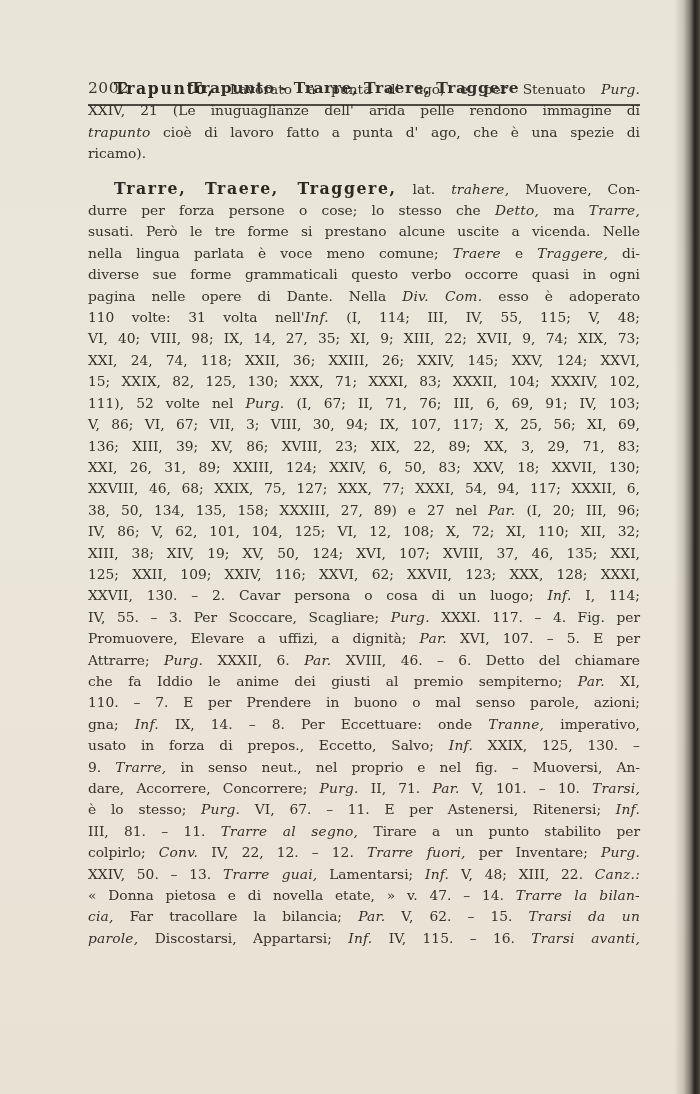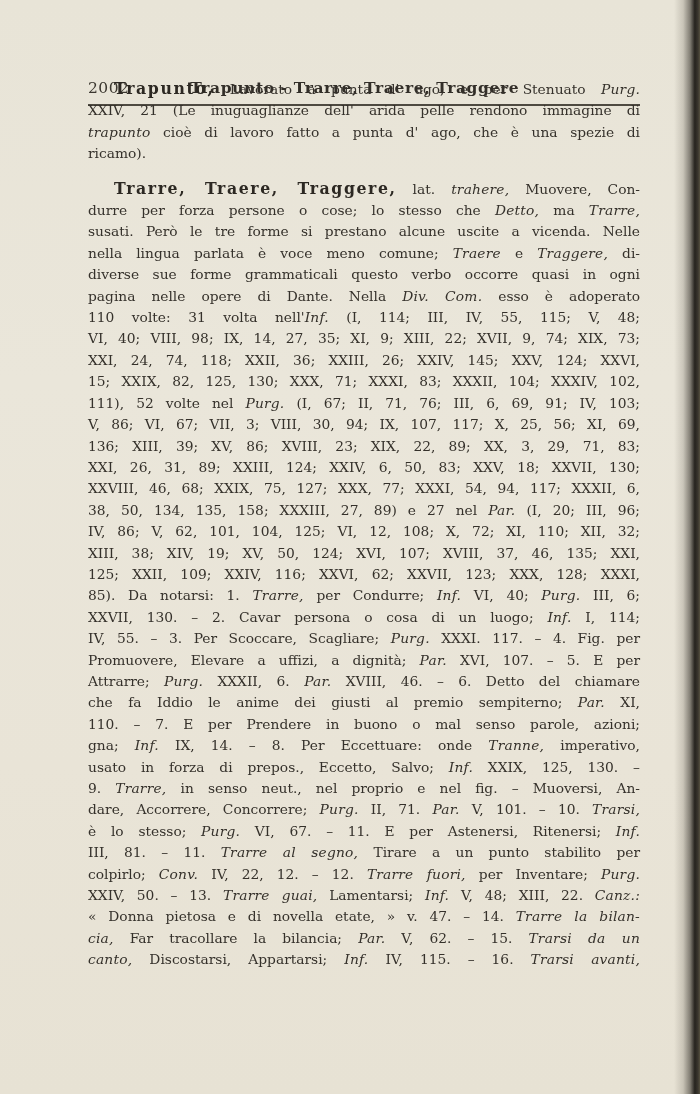--- a/index.html
+++ b/index.html
@@ -88,36 +88,35 @@
         <div class="line">15; XXIX, 82, 125, 130; XXX, 71; XXXI, 83; XXXII, 104; XXXIV, 102,</div>
         <div class="line">111), 52 volte nel <i>Purg.</i> (I, 67; II, 71, 76; III, 6, 69, 91; IV, 103;</div>
         <div class="line">V, 86; VI, 67; VII, 3; VIII, 30, 94; IX, 107, 117; X, 25, 56; XI, 69,</div>
         <div class="line">136; XIII, 39; XV, 86; XVIII, 23; XIX, 22, 89; XX, 3, 29, 71, 83;</div>
         <div class="line">XXI, 26, 31, 89; XXIII, 124; XXIV, 6, 50, 83; XXV, 18; XXVII, 130;</div>
         <div class="line">XXVIII, 46, 68; XXIX, 75, 127; XXX, 77; XXXI, 54, 94, 117; XXXII, 6,</div>
         <div class="line">38, 50, 134, 135, 158; XXXIII, 27, 89) e 27 nel <i>Par.</i> (I, 20; III, 96;</div>
         <div class="line">IV, 86; V, 62, 101, 104, 125; VI, 12, 108; X, 72; XI, 110; XII, 32;</div>
         <div class="line">XIII, 38; XIV, 19; XV, 50, 124; XVI, 107; XVIII, 37, 46, 135; XXI,</div>
         <div class="line">125; XXII, 109; XXIV, 116; XXVI, 62; XXVII, 123; XXX, 128; XXXI,</div>
-        <div class="line">85). Da notarsi: 1. <i>Trarre,</i> per Condurre; <i>Inf.</i> VI, 40; <i>Purg.</i> III, 6;</div>
         <div class="line">XXVII, 130. – 2. Cavar persona o cosa di un luogo; <i>Inf.</i> I, 114;</div>
         <div class="line">IV, 55. – 3. Per Scoccare, Scagliare; <i>Purg.</i> XXXI. 117. – 4. Fig. per</div>
         <div class="line">Promuovere, Elevare a uffizi, a dignità; <i>Par.</i> XVI, 107. – 5. E per</div>
         <div class="line">Attrarre; <i>Purg.</i> XXXII, 6. <i>Par.</i> XVIII, 46. – 6. Detto del chiamare</div>
         <div class="line">che fa Iddio le anime dei giusti al premio sempiterno; <i>Par.</i> XI,</div>
         <div class="line">110. – 7. E per Prendere in buono o mal senso parole, azioni;</div>
         <div class="line">gna; <i>Inf.</i> IX, 14. – 8. Per Eccettuare: onde <i>Tranne,</i> imperativo,</div>
         <div class="line">usato in forza di prepos., Eccetto, Salvo; <i>Inf.</i> XXIX, 125, 130. –</div>
         <div class="line">9. <i>Trarre,</i> in senso neut., nel proprio e nel fig. – Muoversi, An-</div>
         <div class="line">dare, Accorrere, Concorrere; <i>Purg.</i> II, 71. <i>Par.</i> V, 101. – 10. <i>Trarsi,</i></div>
         <div class="line">è lo stesso; <i>Purg.</i> VI, 67. – 11. E per Astenersi, Ritenersi; <i>Inf.</i></div>
         <div class="line">III, 81. – 11. <i>Trarre al segno,</i> Tirare a un punto stabilito per</div>
         <div class="line">colpirlo; <i>Conv.</i> IV, 22, 12. – 12. <i>Trarre fuori,</i> per Inventare; <i>Purg.</i></div>
         <div class="line">XXIV, 50. – 13. <i>Trarre guai,</i> Lamentarsi; <i>Inf.</i> V, 48; XIII, 22. <i>Canz.:</i></div>
         <div class="line">« Donna pietosa e di novella etate, » v. 47. – 14. <i>Trarre la bilan-</i></div>
         <div class="line"><i>cia,</i> Far tracollare la bilancia; <i>Par.</i> V, 62. – 15. <i>Trarsi da un</i></div>
-        <div class="line"><i>canto,</i> Discostarsi, Appartarsi; <i>Inf.</i> IV, 115. – 16. <i>Trarsi avanti,</i></div>
+        <div class="line"><i>parole,</i> Discostarsi, Appartarsi; <i>Inf.</i> IV, 115. – 16. <i>Trarsi avanti,</i></div>
       </div>
   </div>
 
   <div class="edge-band"></div>
 
 </div>
 
 </body></html>

